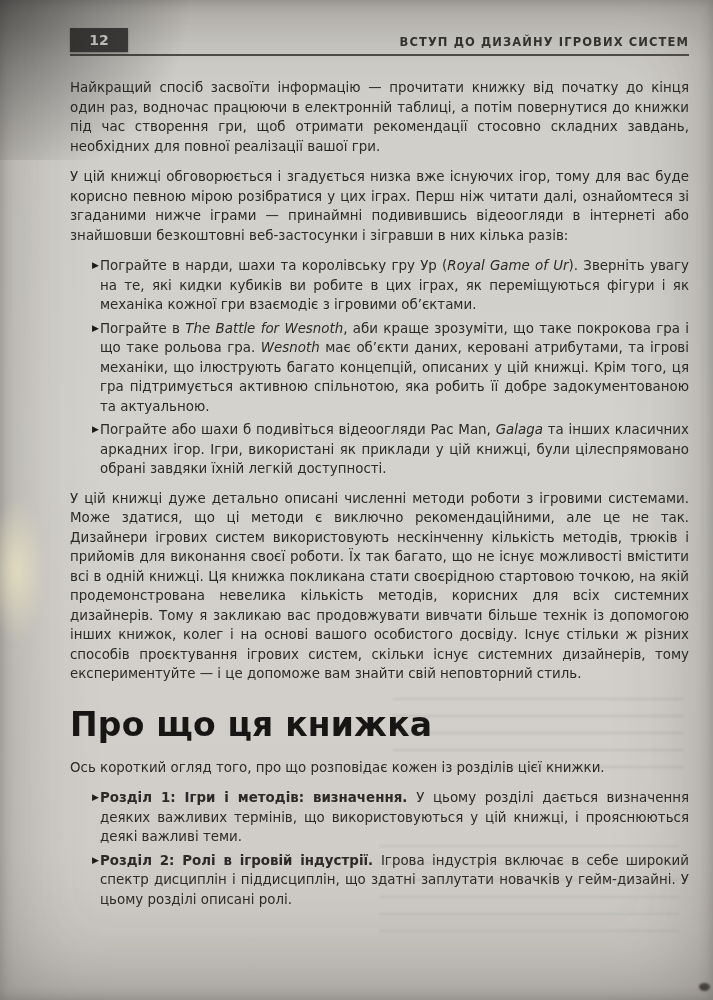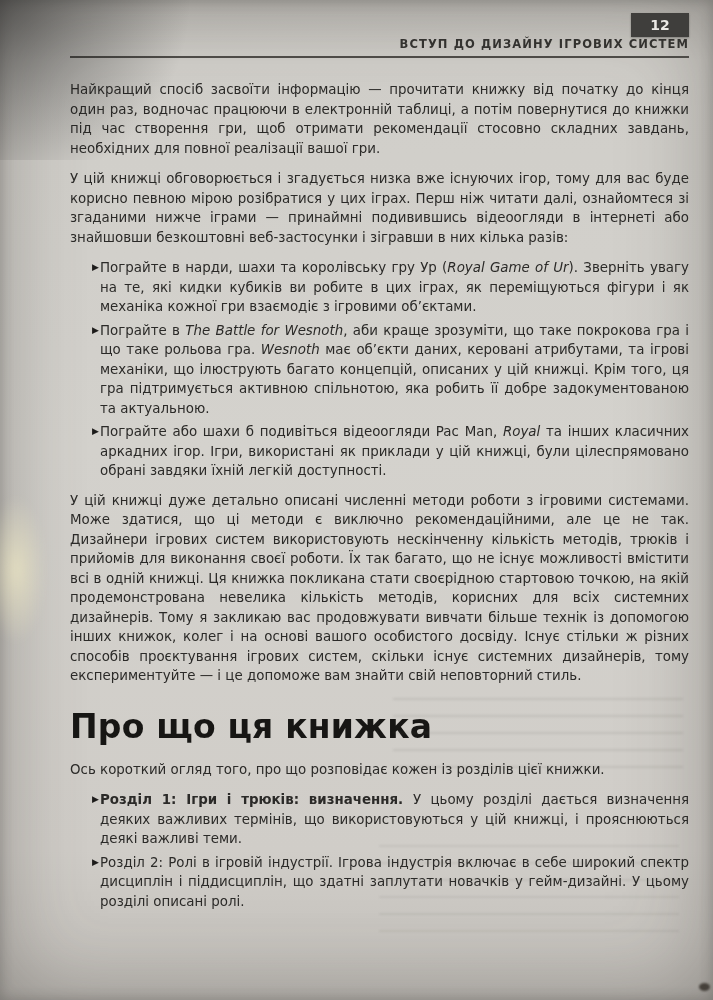--- a/index.html
+++ b/index.html
@@ -17,22 +17,21 @@
     color: #2b2a28;
     overflow: hidden;
   }
   .corner-shadow {
     position: absolute; left: 0; top: 0; width: 220px; height: 160px;
     background: radial-gradient(circle at 0 0, rgba(25,25,25,.55), rgba(25,25,25,0) 70%);
     pointer-events: none;
   }
   .page-header {
     display: flex; justify-content: space-between; align-items: flex-end;
-    margin: 13px 24px 0 70px;
-    flex-direction: column;
+    margin: 28px 24px 0 70px;
   }
   .page-num {
     background: #3f3e3c; color: #eceae6;
     font-size: 14px; font-weight: bold;
     padding: 4px 0; width: 58px; text-align: center;
     box-shadow: 0 1px 2px rgba(0,0,0,.3);
   }
   .running-title {
     font-size: 11.5px; font-weight: bold;
     letter-spacing: 1.1px; color: #33322f;
@@ -102,37 +101,37 @@
       <li>
         <span class="marker">▶</span>
         <span class="btext"><span>Пограйте в нарди, шахи та королівську гру Ур (</span><span style="font-style: italic;">Royal Game of Ur</span><span>). Зверніть увагу на те, які кидки кубиків ви робите в цих іграх, як переміщуються фігури і як механіка кожної гри взаємодіє з ігровими об’єктами.</span></span>
       </li>
       <li>
         <span class="marker">▶</span>
         <span class="btext"><span>Пограйте в </span><span style="font-style: italic;">The Battle for Wesnoth</span><span>, аби краще зрозуміти, що таке покрокова гра і що таке рольова гра. </span><span style="font-style: italic;">Wesnoth</span><span> має об’єкти даних, керовані атрибутами, та ігрові механіки, що ілюструють багато концепцій, описаних у цій книжці. Крім того, ця гра підтримується активною спільнотою, яка робить її добре задокументованою та актуальною.</span></span>
       </li>
       <li>
         <span class="marker">▶</span>
-        <span class="btext"><span>Пограйте або шахи б подивіться відеоогляди </span><span style="">Pac Man</span><span>, </span><span style="font-style: italic;">Royal</span><span> та інших класичних аркадних ігор. Ігри, використані як приклади у цій книжці, були цілеспрямовано обрані завдяки їхній легкій доступності.</span></span>
+        <span class="btext"><span>Пограйте або шахи б подивіться відеоогляди </span><span style="">Pac Man</span><span>, </span><span style="font-style: italic;">Galaga</span><span> та інших класичних аркадних ігор. Ігри, використані як приклади у цій книжці, були цілеспрямовано обрані завдяки їхній легкій доступності.</span></span>
       </li>
     </ul>
 
     <p>У цій книжці дуже детально описані численні методи роботи з ігровими системами. Може здатися, що ці методи є виключно рекомендаційними, але це не так. Дизайнери ігрових систем використовують нескінченну кількість методів, трюків і прийомів для виконання своєї роботи. Їх так багато, що не існує можливості вмістити всі в одній книжці. Ця книжка покликана стати своєрідною стартовою точкою, на якій продемонстрована невелика кількість методів, корисних для всіх системних дизайнерів. Тому я закликаю вас продовжувати вивчати більше технік із допомогою інших книжок, колег і на основі вашого особистого досвіду. Існує стільки ж різних способів проєктування ігрових систем, скільки існує системних дизайнерів, тому експериментуйте — і це допоможе вам знайти свій неповторний стиль.</p>
 
     <h1 class="section-heading">Про що ця книжка</h1>
     <p>Ось короткий огляд того, про що розповідає кожен із розділів цієї книжки.</p>
 
     <ul class="bullets">
       <li>
         <span class="marker">▶</span>
-        <span class="btext"><span style="font-weight: bold;">Розділ 1: Ігри і трюків: визначення. </span><span>У цьому розділі дається визначення деяких важливих термінів, що використовуються у цій книжці, і прояснюються деякі важливі теми.</span></span>
+        <span class="btext"><span style="font-weight: bold;">Розділ 1: Ігри і методів: визначення. </span><span>У цьому розділі дається визначення деяких важливих термінів, що використовуються у цій книжці, і прояснюються деякі важливі теми.</span></span>
       </li>
       <li>
         <span class="marker">▶</span>
-        <span class="btext"><span style="font-weight: normal;">Розділ 2: Ролі в ігровій індустрії. </span><span>Ігрова індустрія включає в себе широкий спектр дисциплін і піддисциплін, що здатні заплутати новачків у гейм-дизайні. У цьому розділі описані ролі.</span></span>
+        <span class="btext"><span style="font-weight: bold;">Розділ 2: Ролі в ігровій індустрії. </span><span>Ігрова індустрія включає в себе широкий спектр дисциплін і піддисциплін, що здатні заплутати новачків у гейм-дизайні. У цьому розділі описані ролі.</span></span>
       </li>
     </ul>
   </main>
 
   <div class="bleed bleed-1"></div>
   <div class="bleed bleed-2"></div>
   <div class="glare"></div>
   <div class="speck"></div>
 </div>
 

